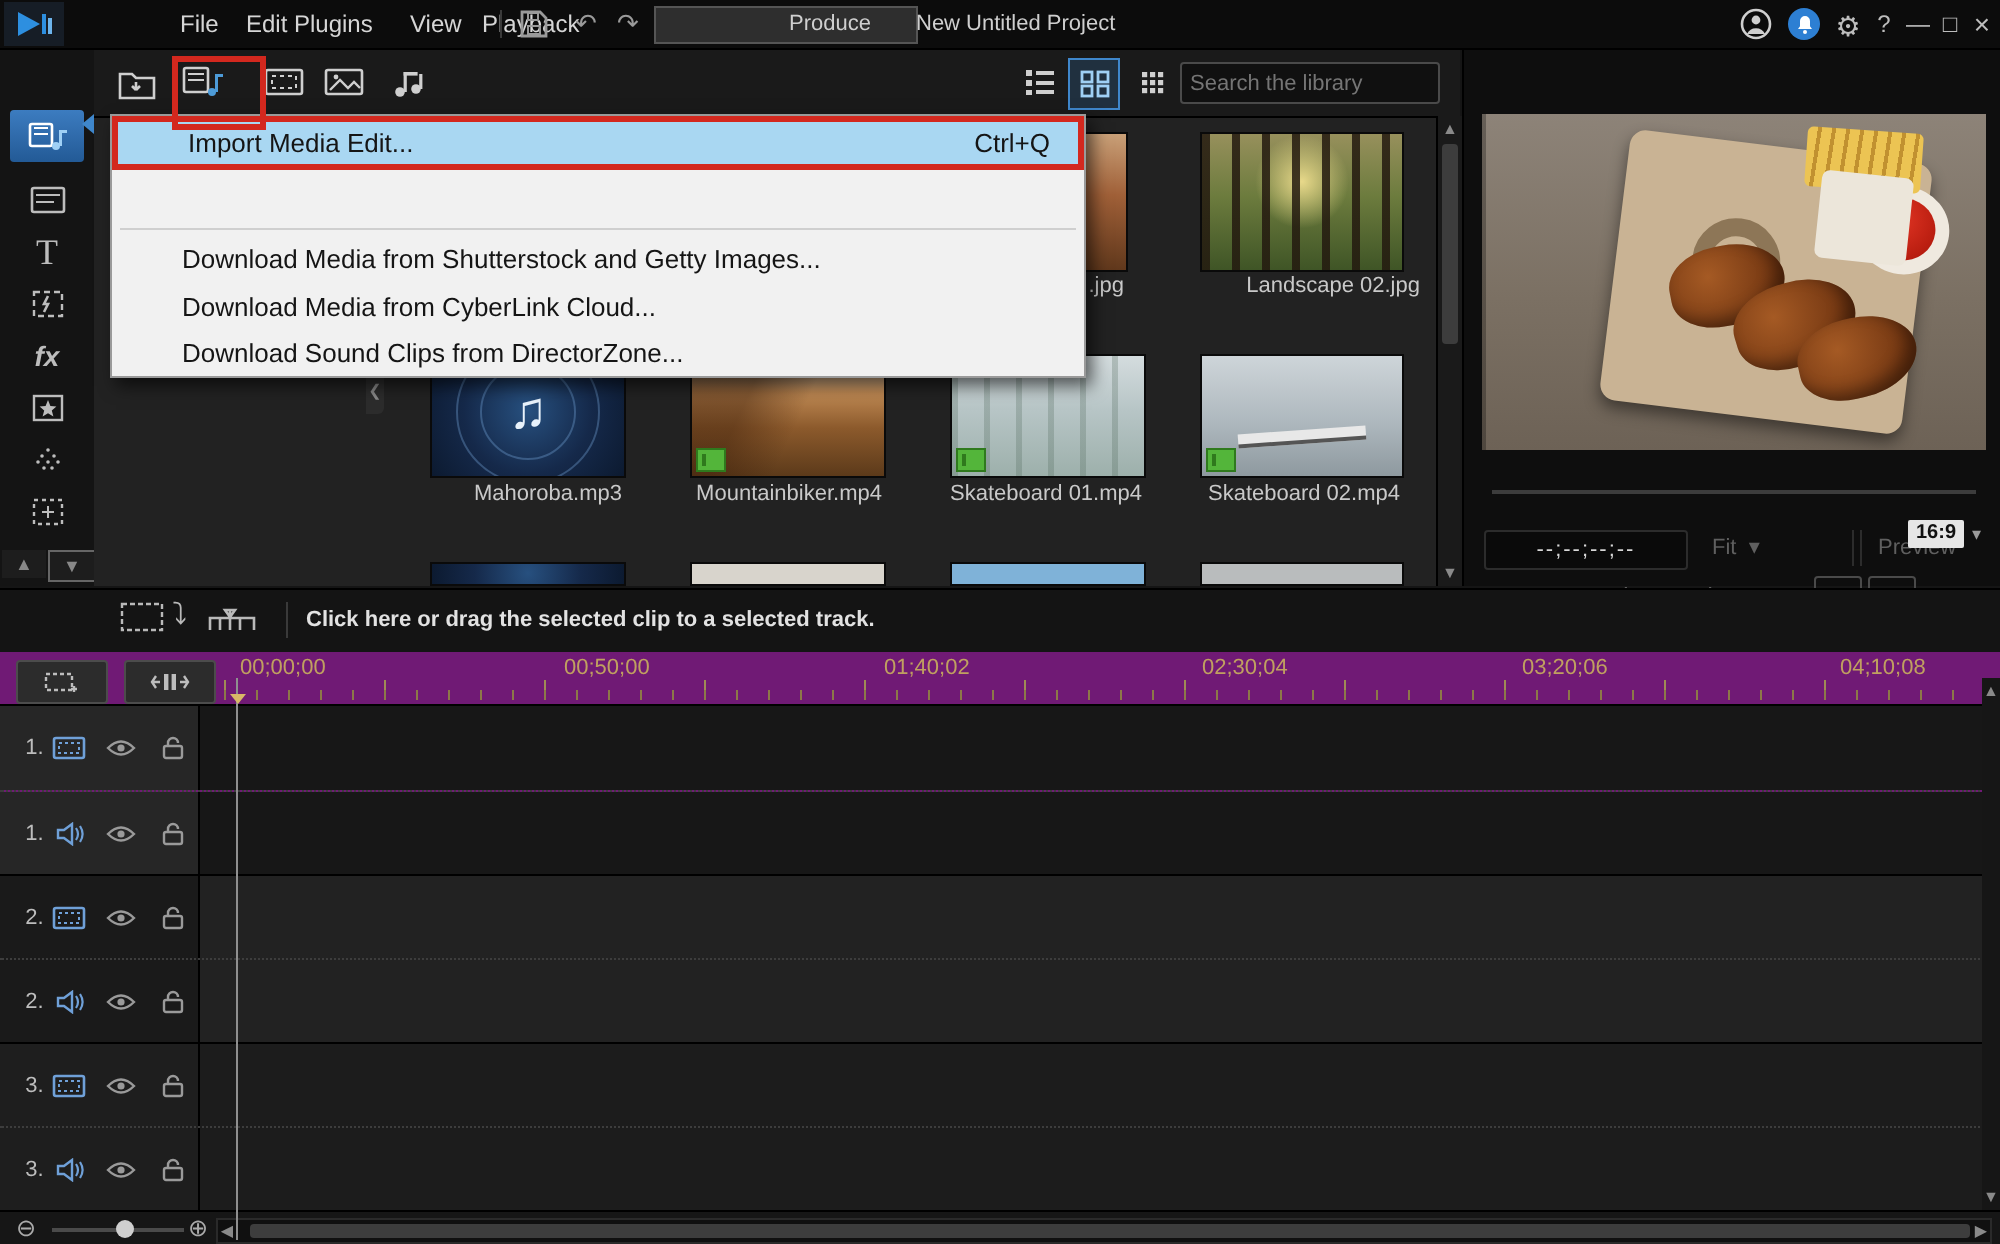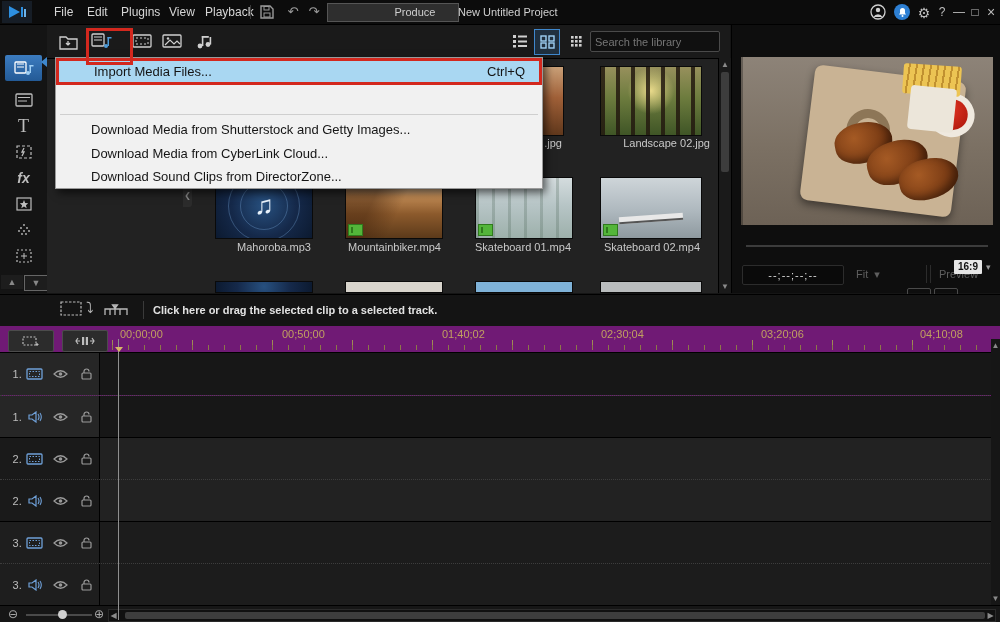--- a/index.html
+++ b/index.html
@@ -2,21 +2,21 @@
 <html><head>
 <meta charset="utf-8">
 <style>
   html,body{margin:0;padding:0;background:#000;}
   #app{position:relative;width:1000px;height:622px;background:#151515;overflow:hidden;
        font-family:"Liberation Sans","DejaVu Sans",sans-serif;color:#ccc;font-size:12px;}
   .abs{position:absolute;}
   
   #titlebar{left:0;top:0;width:1000px;height:24px;background:#0c0c0c;border-bottom:1px solid #000;}
   #logo{left:2px;top:1px;width:30px;height:22px;background:#161d26;display:flex;align-items:center;justify-content:center;}
-  .menu-item{top:0;height:24px;line-height:24px;color:#d6d6d6;font-size:12px;padding:0 8px;}
+  .menu-item{top:0;height:24px;line-height:24px;color:#d6d6d6;font-size:12px;padding:0 8px;margin-left:36px;}
   #tb-divider{left:250px;top:5px;width:1px;height:14px;background:#3a3a3a;}
   .tb-icon{top:3px;width:18px;height:18px;color:#9a9a9a;text-align:center;line-height:18px;font-size:13px;}
   #produce-btn{left:327px;top:3px;width:86px;height:17px;background:#2e2e2e;border:1px solid #555;
                color:#cfcfcf;text-align:center;line-height:17px;font-size:11px;padding-left:44px;}
   #project-title{left:458px;top:0;height:24px;line-height:24px;color:#cfcfcf;font-size:11px;}
   .win-glyph{top:0;height:24px;line-height:24px;color:#bdbdbd;font-size:12px;text-align:center;width:16px;}
   #notif-icon{left:894px;top:4px;width:16px;height:16px;border-radius:50%;background:#2d7fd3;
               display:flex;align-items:center;justify-content:center;}
   
   #sidebar{left:0;top:25px;width:47px;height:268px;background:#141414;border-right:1px solid #000;}
@@ -146,21 +146,21 @@
   <div class="abs" id="titlebar">
     <div class="abs" id="logo">
       <svg width="20" height="16" viewBox="0 0 20 16">
           <polygon points="2,2 13,8 2,14" fill="#2d8fe0"></polygon>
           <rect x="14" y="3" width="2" height="10" fill="#2d8fe0"></rect>
           <rect x="17" y="5" width="2" height="8" fill="#6db4ec"></rect>
         </svg>
     </div>
     <div class="abs menu-item" style="left:46px;">File</div>
     <div class="abs menu-item" style="left:79px;">Edit</div>
-    <div class="abs menu-item" style="left:113px;">Plugins</div>
+    <div class="abs menu-item" style="left:103px;">Plugins</div>
     <div class="abs menu-item" style="left:161px;">View</div>
     <div class="abs menu-item" style="left:197px;">Playback</div>
     <div class="abs" id="tb-divider"></div>
     <div class="abs tb-icon" style="left:258px;">
       <svg width="14" height="14" viewBox="0 0 14 14" style="margin:2px auto;">
           <path d="M1 1 h9 l3 3 v9 h-12 z" fill="none" stroke="#9a9a9a" stroke-width="1.4"></path>
           <rect x="4" y="8" width="6" height="4" fill="none" stroke="#9a9a9a"></rect>
           <rect x="4" y="1.5" width="5" height="3.5" fill="none" stroke="#9a9a9a"></rect>
         </svg>
     </div>
@@ -623,21 +623,21 @@
         <div class="hs-arrow">◀</div>
         <div id="hscroll-thumb"></div>
         <div class="hs-arrow" style="margin-left:auto;">▶</div>
       </div>
     </div>
   </div>
 
   <div class="abs" id="toolbar-redbox"></div>
   <div class="abs" id="import-menu">
     <div class="menu-row" id="menu-row-0">
-      <span class="lbl">Import Media Files...</span>
+      <span class="lbl">Import Media Edit...</span>
       <span class="sc">Ctrl+Q</span>
     </div>
     <div id="menu-sep"></div>
     <div class="menu-row" id="menu-row-2">
       <span class="lbl">Download Media from Shutterstock and Getty Images...</span>
     </div>
     <div class="menu-row" id="menu-row-3">
       <span class="lbl">Download Media from CyberLink Cloud...</span>
     </div>
     <div class="menu-row" id="menu-row-4">

